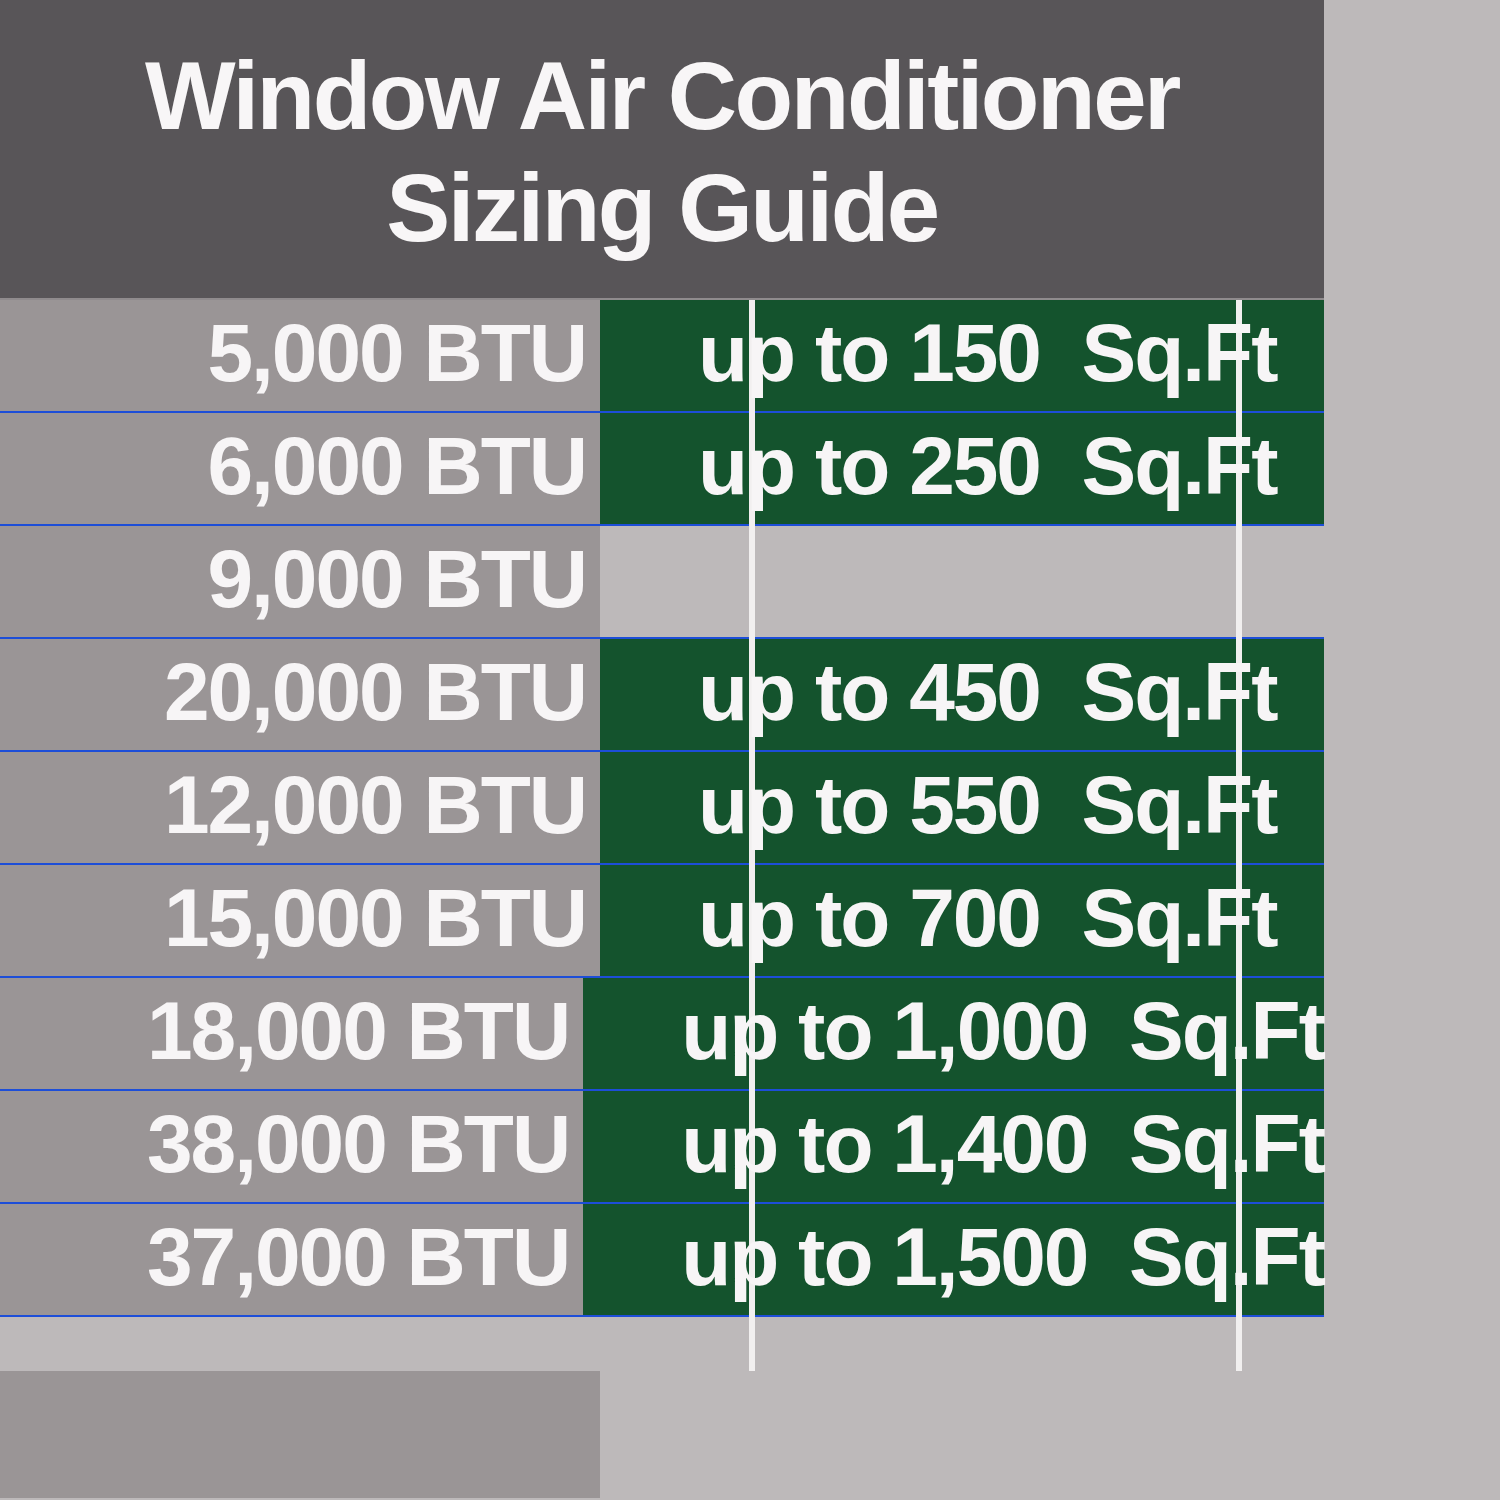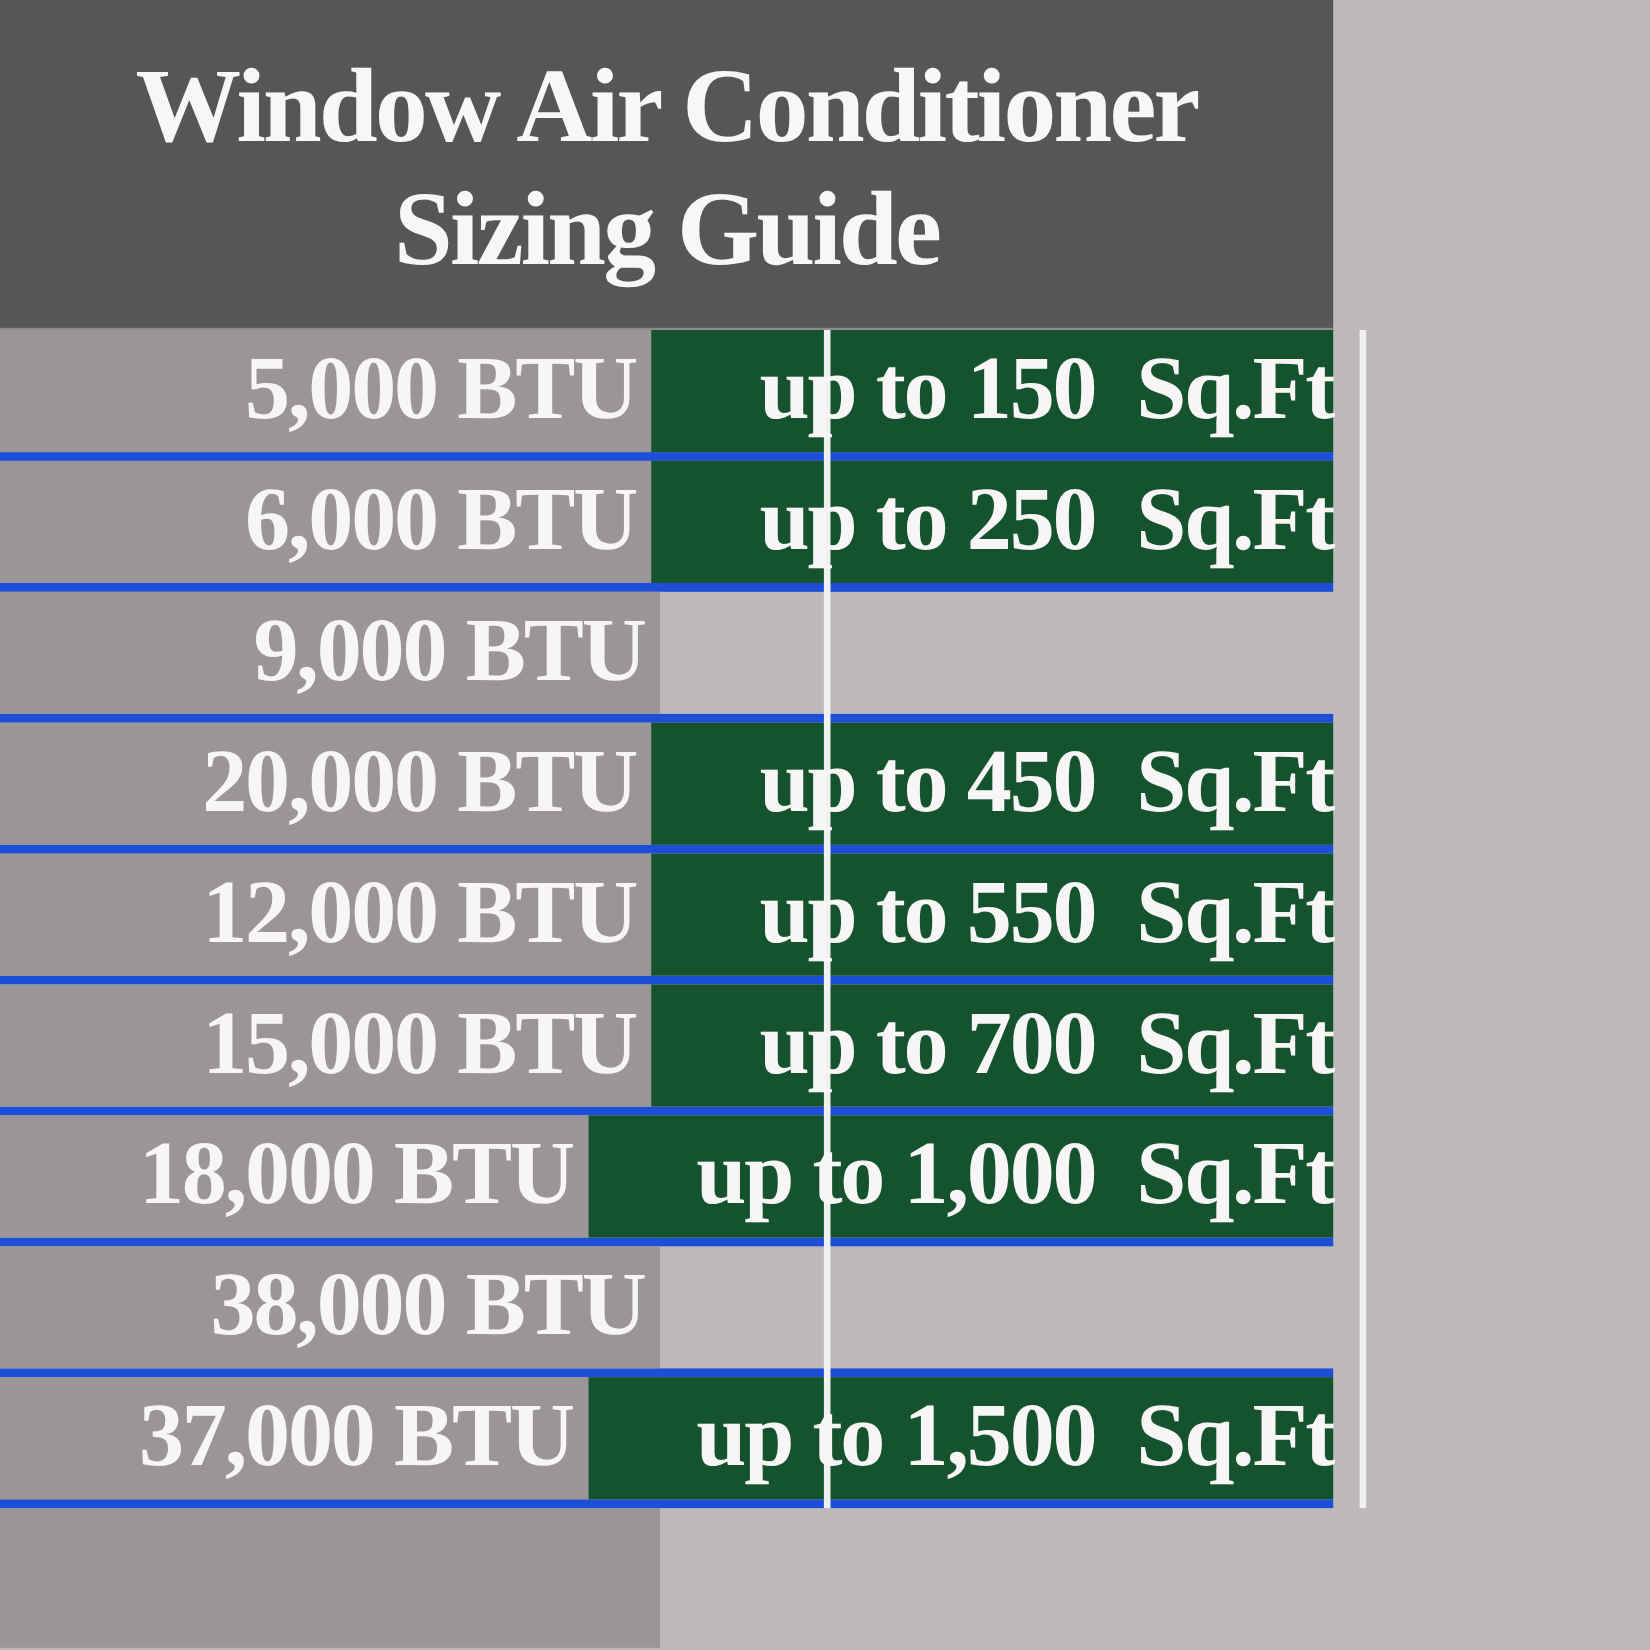--- a/index.html
+++ b/index.html
@@ -8,23 +8,22 @@
   }
   body {
     width: 1500px;
     height: 1500px;
     overflow: hidden;
     font-family: "Liberation Sans", sans-serif;
     background: #bdb9ba;
   }
   .infographic {
     position: relative;
-    width: 1212px;
+    width: 1324px;
     height: 1500px;
-    font-family: Liberation Serif, serif;
   }
   
   .header {
     height: 300px;
     background: #585558;
     border-bottom: 2px solid #8f8b8d;
     box-sizing: border-box;
     display: flex;
     flex-direction: column;
     align-items: center;
@@ -41,21 +40,21 @@
     text-align: center;
   }
   
   .table {
     position: relative;
     height: 1071px; 
   }
   .row {
     display: flex;
     height: 111px;
-    border-bottom: 8px solid #1d4ed8;
+    border-bottom: 2px solid #1d4ed8;
     box-sizing: content-box;
   }
   .cell {
     display: flex;
     align-items: center;
     height: 100%;
   }
   .cell-btu {
     width: 600px;
     background: #9a9596;
@@ -178,20 +177,23 @@
       </div>
       <div class="cell cell-area">
         <span class="cell-text">up to 1,000  Sq.Ft</span>
       </div>
     </div>
 
     <div class="row">
       <div class="cell cell-btu">
         <span class="cell-text">38,000 BTU</span>
       </div>
+      <div class="cell cell-area">
+        <span class="cell-text">up to 1,400  Sq.Ft</span>
+      </div>
     </div>
 
     <div class="row">
       <div class="cell cell-btu">
         <span class="cell-text">37,000 BTU</span>
       </div>
       <div class="cell cell-area">
         <span class="cell-text">up to 1,500  Sq.Ft</span>
       </div>
     </div>

